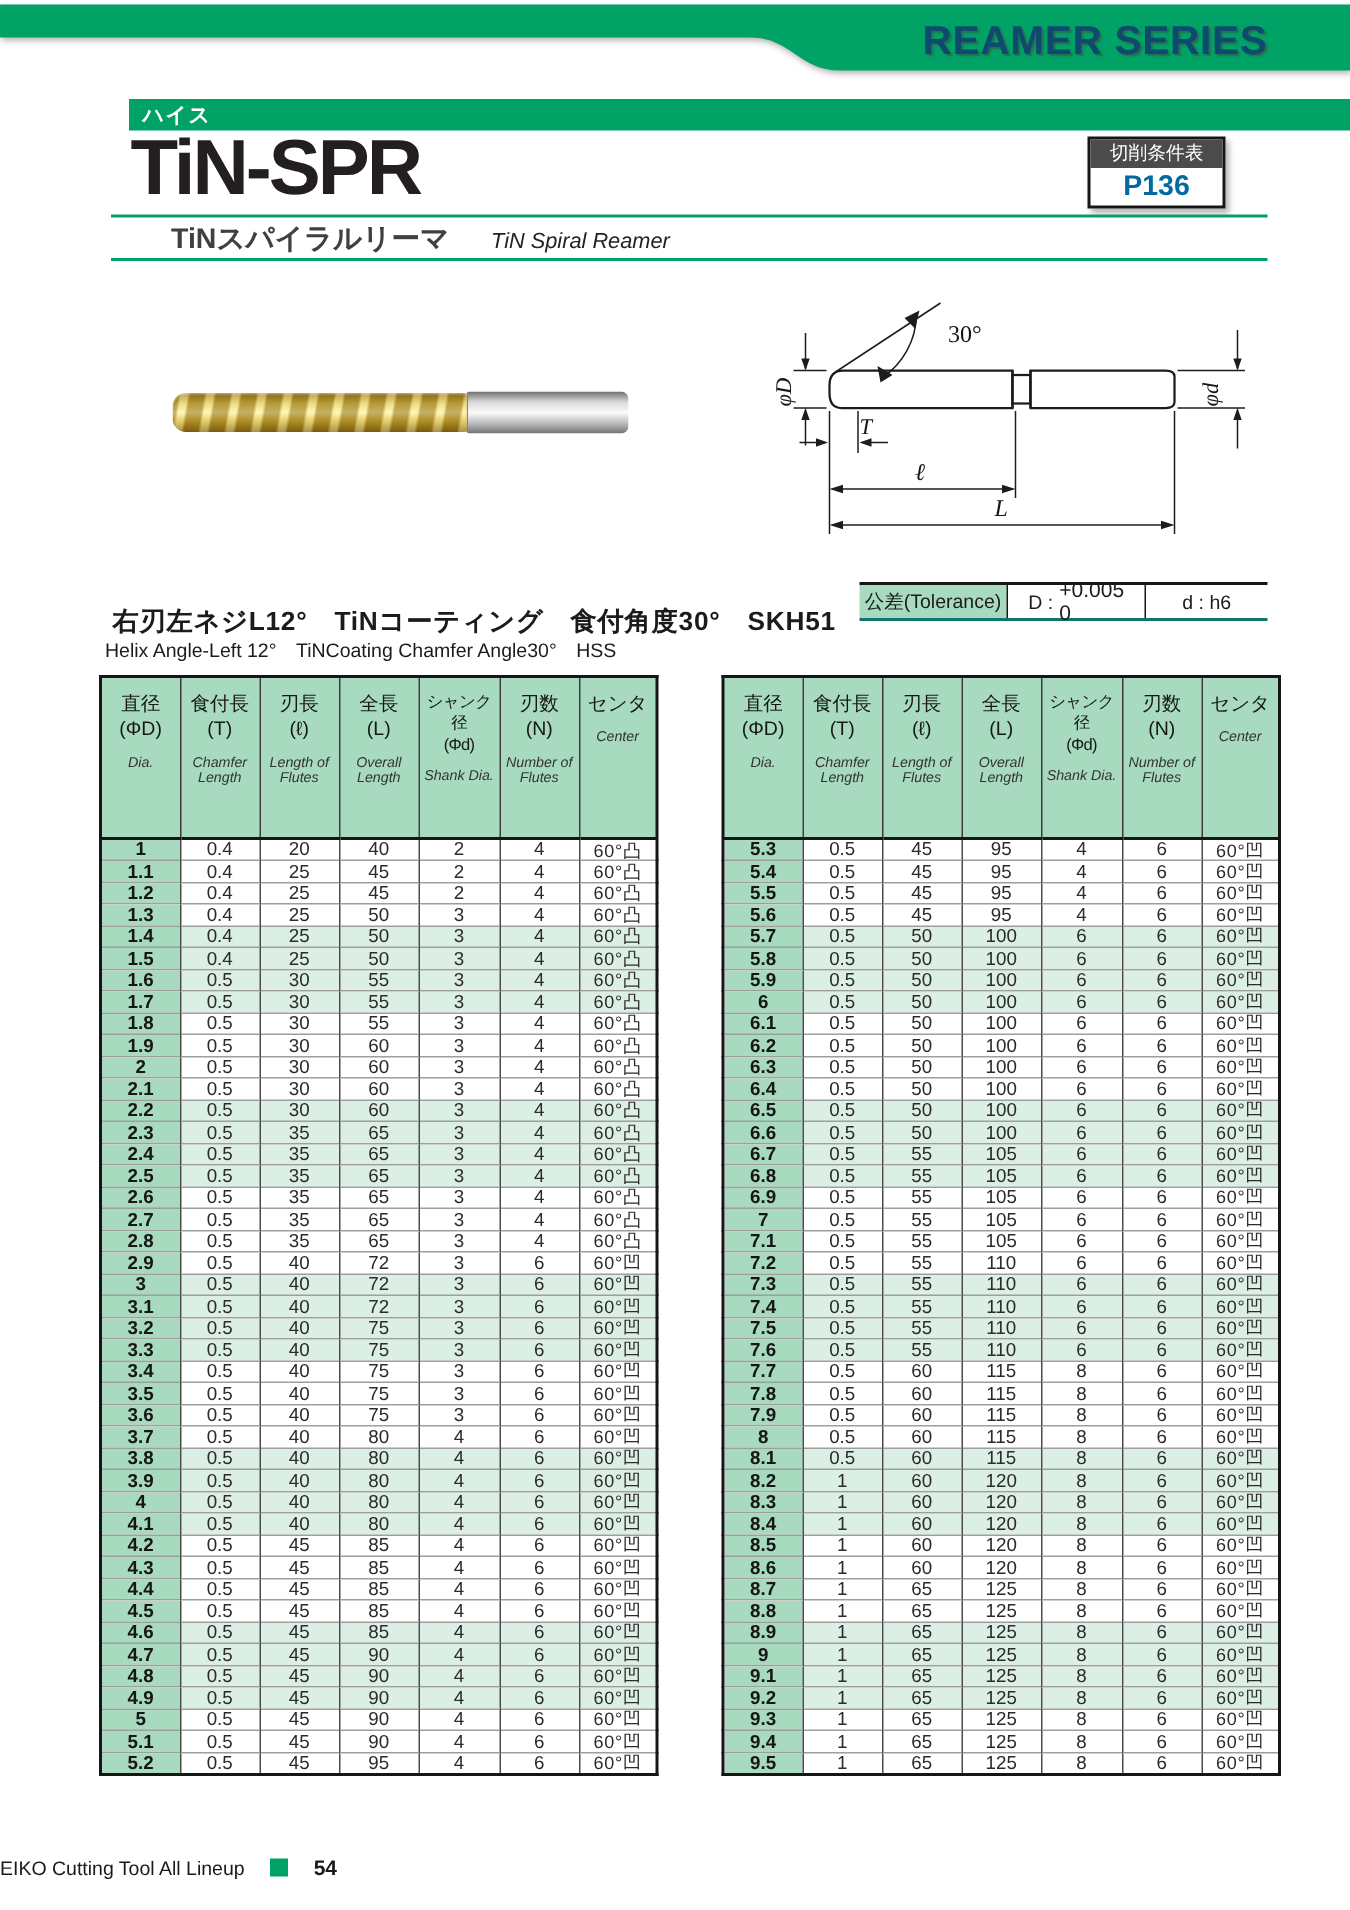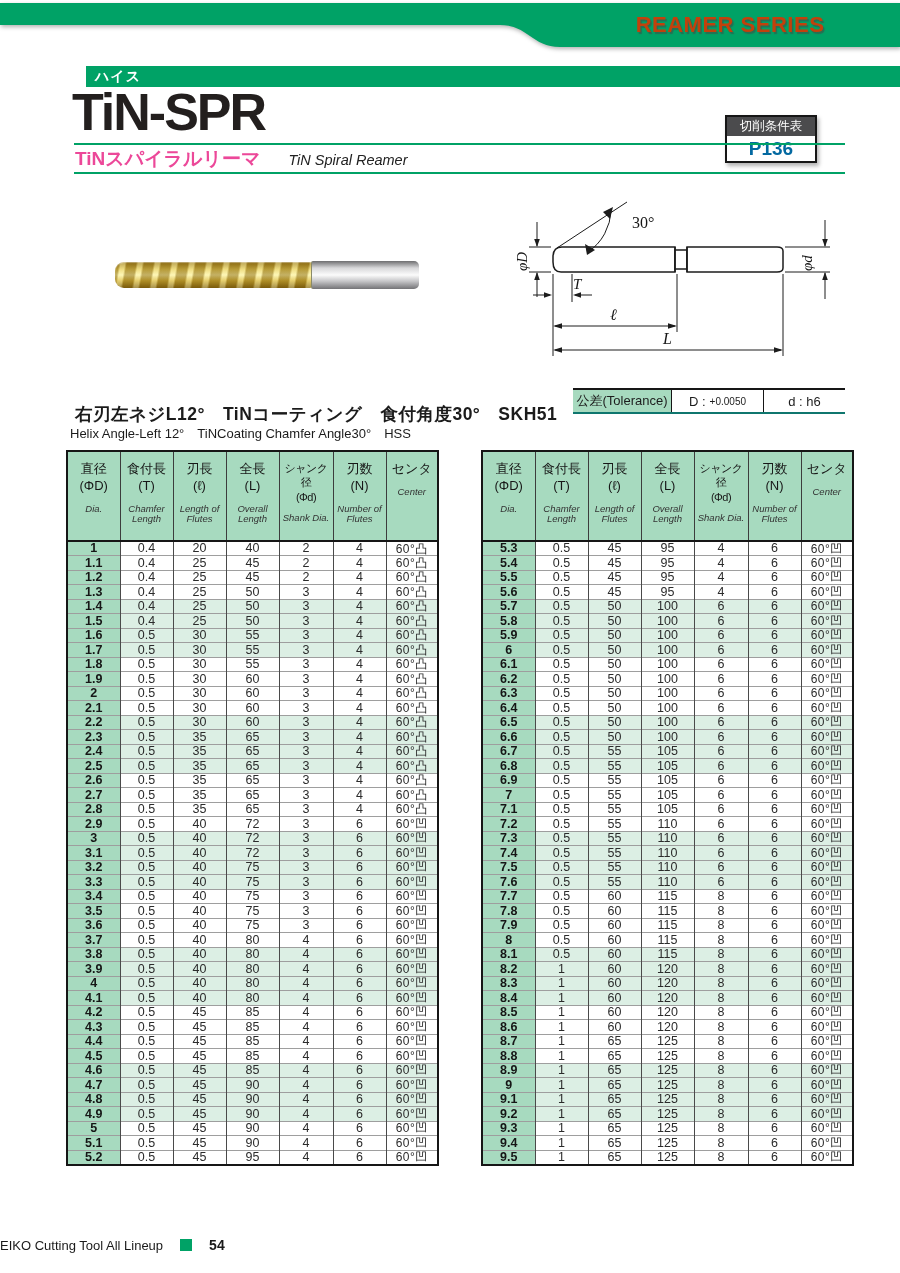--- a/index.html
+++ b/index.html
@@ -10,40 +10,40 @@
     --ink:#1c1c1c;
   }
   *{margin:0;padding:0;box-sizing:border-box;}
   body{background:#fff;font-family:"Liberation Sans","DejaVu Sans",sans-serif;color:var(--ink);}
   .page{position:relative;width:900px;height:1273px;background:#ffffff;overflow:hidden;}
 
   
   .top-banner-svg{position:absolute;left:0;top:0;filter:drop-shadow(1px 2px 2px rgba(0,0,0,.30));}
   .banner-title{
     position:absolute;left:585px;top:12px;width:290px;text-align:center;
-    color:#c2410c;font-size:22px;font-weight:bold;letter-spacing:.5px;
+    color:#0c4a6e;font-size:27px;font-weight:bold;letter-spacing:.5px;
     text-shadow:1.5px 1.5px 1px rgba(70,70,70,.55);
   }
 
   
   .category-bar{position:absolute;left:86px;top:66px;width:877px;height:21px;background:var(--green);}
   .category-label{color:#fff;font-size:14px;font-weight:bold;line-height:21px;padding-left:9px;letter-spacing:1px;}
   .page-title{
-    position:absolute;left:72px;top:86px;font-size:52px;font-weight:bold;
+    position:absolute;left:87px;top:86px;font-size:52px;font-weight:bold;
     letter-spacing:-2px;color:#231f1e;line-height:1.0;
   }
-  .cut-box{position:absolute;left:725px;top:91px;width:92px;border:2px solid #161616;background:#fff;box-shadow:2px 3px 4px rgba(0,0,0,.30);margin-top:24px;}
+  .cut-box{position:absolute;left:725px;top:91px;width:92px;border:2px solid #161616;background:#fff;box-shadow:2px 3px 4px rgba(0,0,0,.30);}
   .cut-box-head{background:var(--box-gray);color:#fff;font-size:12.5px;text-align:center;line-height:19px;height:19px;}
   .cut-box-page{font-size:19px;font-weight:bold;text-align:center;line-height:25px;height:25px;color:#0369a1;}
 
   .rule{position:absolute;left:74px;width:771px;height:2px;background:var(--green);}
   .rule-top{top:143px;}
   .rule-bottom{top:172px;}
   .subtitle{position:absolute;left:75px;top:146px;display:flex;align-items:baseline;gap:28px;}
-  .subtitle-jp{font-size:19px;font-weight:bold;color:#ec4899;}
+  .subtitle-jp{font-size:19px;font-weight:bold;color:#404040;margin-left:39px;}
   .subtitle-en{font-size:14.5px;font-style:italic;color:#222;}
 
   
   .photo{position:absolute;left:115px;top:260px;height:30px;}
   .reamer-flutes{
     position:absolute;left:0;top:2px;width:197px;height:26px;border-radius:9px 2px 2px 9px;
     background:
       repeating-linear-gradient(100deg, rgba(110,78,0,.40) 0 4px, rgba(255,255,215,.30) 6px 10px, rgba(110,78,0,.40) 12px 17px),
       linear-gradient(to bottom,#9c7a1a 0%,#e8cf5e 28%,#fdf3a8 50%,#d9b83f 72%,#826312 100%);
     box-shadow:inset 0 1px 1px rgba(255,255,255,.4);
@@ -58,33 +58,33 @@
   .drawing{position:absolute;left:515px;top:196px;}
   .drawing text{font-family:"Liberation Serif","DejaVu Serif",serif;fill:#161616;}
 
   
   .tol{position:absolute;left:573px;top:388px;width:272px;height:26px;display:flex;
        border-top:2px solid #161616;border-bottom:2px solid #0f766e;font-size:13px;align-items:stretch;}
   .tol-cell{display:flex;align-items:center;justify-content:center;}
   .tol-label{width:98px;background:var(--hdr-green);}
   .tol-d{width:92px;border-left:1.5px solid #161616;gap:4px;}
   .tol-shank{flex:1;border-left:1.5px solid #161616;}
-  .tol-stack{display:flex;flex-direction:row;font-size:10px;line-height:1.1;text-align:left;}
+  .tol-stack{display:flex;flex-direction:column;font-size:14px;line-height:1.1;text-align:left;}
 
   
   .spec-jp{position:absolute;left:75px;top:402px;font-size:17.5px;font-weight:bold;color:#1b1b1b;letter-spacing:.5px;}
   .spec-en{position:absolute;left:70px;top:425px;font-size:13px;color:#1b1b1b;}
 
   
   .spec-table{position:absolute;top:450px;border-collapse:collapse;table-layout:fixed;width:371px;
               border:2px solid #161616;background:#fff;}
   .spec-table.left{left:66px;}
   .spec-table.right{left:481px;}
   .spec-table th{
-    background:var(--hdr-green);height:90px;vertical-align:top;padding:9px 1px 13px;
+    background:var(--hdr-green);height:108px;vertical-align:top;padding:9px 1px 13px;
     border-left:1px solid #3c3c3c;border-bottom:2px solid #161616;font-weight:normal;
   }
   .spec-table th .jp{font-size:13px;line-height:1.3;color:#171717;}
   .spec-table th.small-jp .jp{font-size:11px;letter-spacing:-.5px;}
   .spec-table th .en{font-style:italic;font-size:9.5px;line-height:1.1;color:#333;margin-top:9px;}
   .spec-table td{
     height:14.5px;text-align:center;vertical-align:middle;font-size:12.5px;line-height:1;
     color:#2b2b2b;border-left:1px solid #4a4a4a;border-top:1px solid #9e9e9e;
     white-space:nowrap;overflow:hidden;
   }

